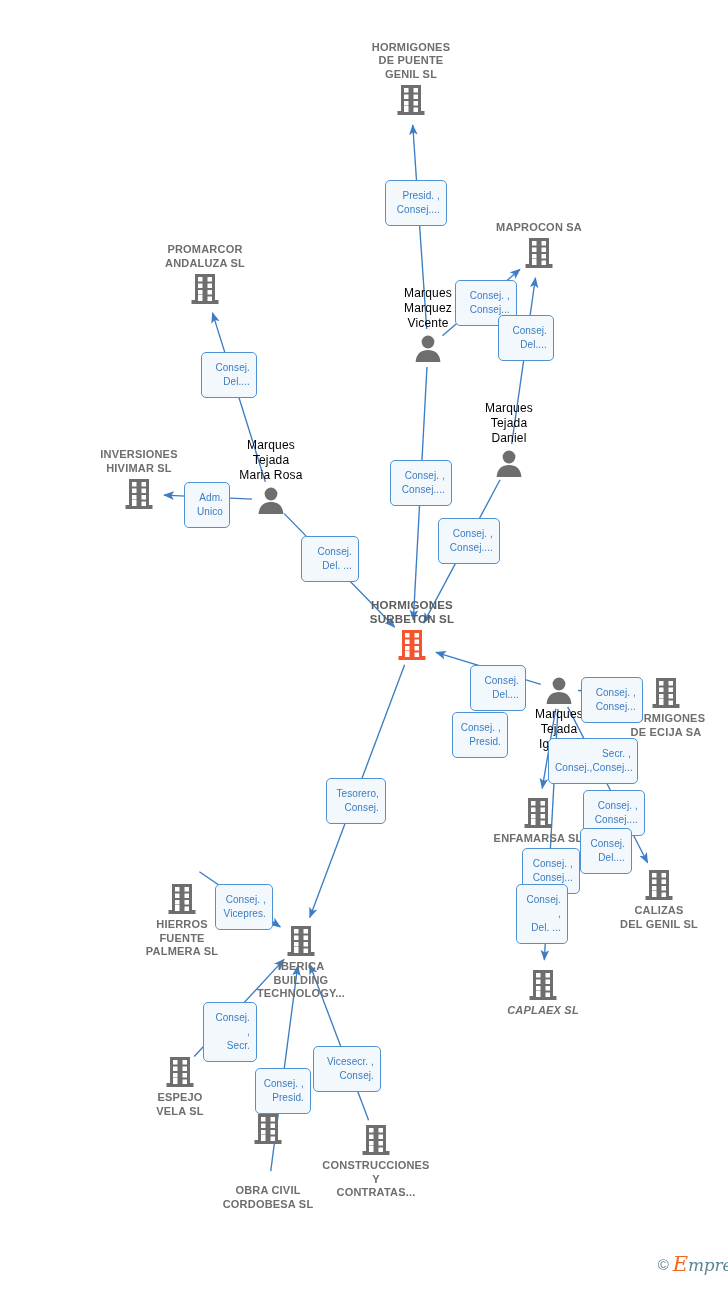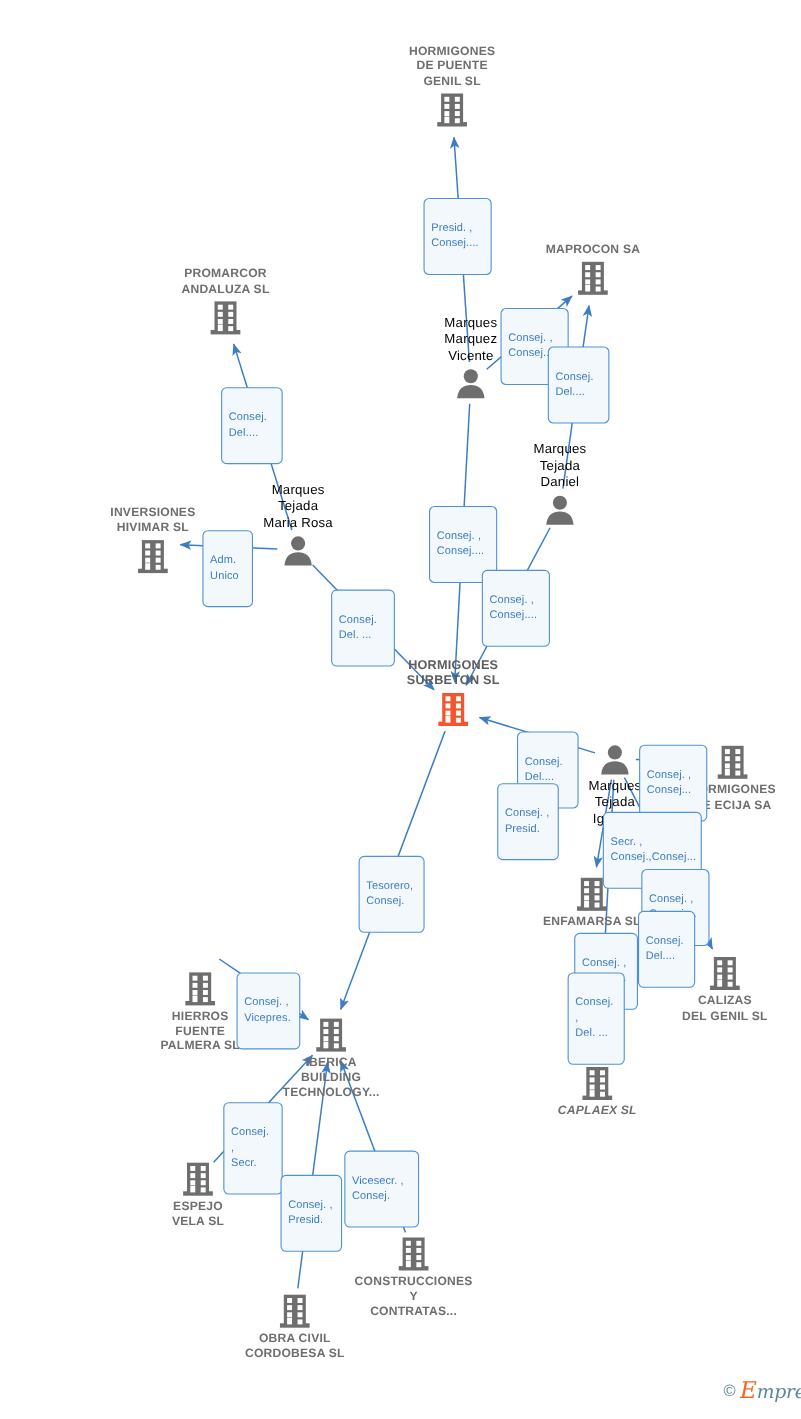--- a/index.html
+++ b/index.html
@@ -56,22 +56,22 @@
   
   .rel{
     position:absolute;
     box-sizing:border-box;
     background:#f3f8fd;
     border:1.3px solid #4e92d4;
     border-radius:5px;
     color:#3a7cc0;
     font-size:10px;
     line-height:14px;
-    text-align:left;
-    padding:20px 6px;
+    text-align:right;
+    padding:8px 6px;
     white-space:pre-line;
     letter-spacing:.1px;
     z-index:5;
   }
 
   
   #watermark{
     position:absolute;
     right:10px;
     bottom:14px;
@@ -179,21 +179,21 @@
             <rect x="17.5" y="5" width="4.5" height="4.5" fill="#fff"></rect>
             <rect x="8" y="11.5" width="4.5" height="4.5" fill="#fff"></rect>
             <rect x="17.5" y="11.5" width="4.5" height="4.5" fill="#fff"></rect>
             <rect x="8" y="18" width="4.5" height="4.5" fill="#fff"></rect>
             <rect x="17.5" y="18" width="4.5" height="4.5" fill="#fff"></rect>
             <rect x="17.5" y="24.5" width="4.5" height="4.5" fill="#fff"></rect>
             <rect x="8" y="23" width="4.5" height="6" fill="#fff"></rect>
           </svg>
         </div>
       </div>
-      <div class="node company" style="left: 101px; top: 460px; align-items: center;">
+      <div class="node company" style="left: 101px; top: 448px; align-items: center;">
         <div class="caption above">INVERSIONES
 HIVIMAR SL</div>
         <div class="bld">
           <svg viewBox="0 0 30 34" aria-hidden="true">
             <rect x="5" y="2" width="20" height="27" fill="#6e6e6e"></rect>
             <rect x="1.5" y="28" width="27" height="4" fill="#6e6e6e"></rect>
             <rect x="8" y="5" width="4.5" height="4.5" fill="#fff"></rect>
             <rect x="17.5" y="5" width="4.5" height="4.5" fill="#fff"></rect>
             <rect x="8" y="11.5" width="4.5" height="4.5" fill="#fff"></rect>
             <rect x="17.5" y="11.5" width="4.5" height="4.5" fill="#fff"></rect>
@@ -341,21 +341,21 @@
             <rect x="17.5" y="11.5" width="4.5" height="4.5" fill="#fff"></rect>
             <rect x="8" y="18" width="4.5" height="4.5" fill="#fff"></rect>
             <rect x="17.5" y="18" width="4.5" height="4.5" fill="#fff"></rect>
             <rect x="17.5" y="24.5" width="4.5" height="4.5" fill="#fff"></rect>
             <rect x="8" y="23" width="4.5" height="6" fill="#fff"></rect>
           </svg>
         </div>
         <div class="caption below">ESPEJO
 VELA SL</div>
       </div>
-      <div class="node company" style="left: 230px; top: 1175px;">
+      <div class="node company" style="left: 230px; top: 1112px; gap: 36px;">
         <div class="bld">
           <svg viewBox="0 0 30 34" aria-hidden="true">
             <rect x="5" y="2" width="20" height="27" fill="#6e6e6e"></rect>
             <rect x="1.5" y="28" width="27" height="4" fill="#6e6e6e"></rect>
             <rect x="8" y="5" width="4.5" height="4.5" fill="#fff"></rect>
             <rect x="17.5" y="5" width="4.5" height="4.5" fill="#fff"></rect>
             <rect x="8" y="11.5" width="4.5" height="4.5" fill="#fff"></rect>
             <rect x="17.5" y="11.5" width="4.5" height="4.5" fill="#fff"></rect>
             <rect x="8" y="18" width="4.5" height="4.5" fill="#fff"></rect>
             <rect x="17.5" y="18" width="4.5" height="4.5" fill="#fff"></rect>

